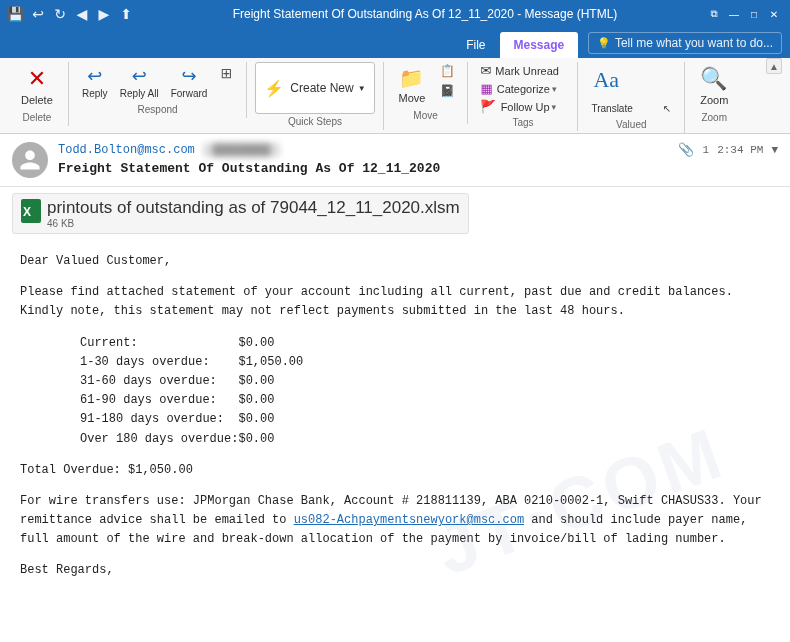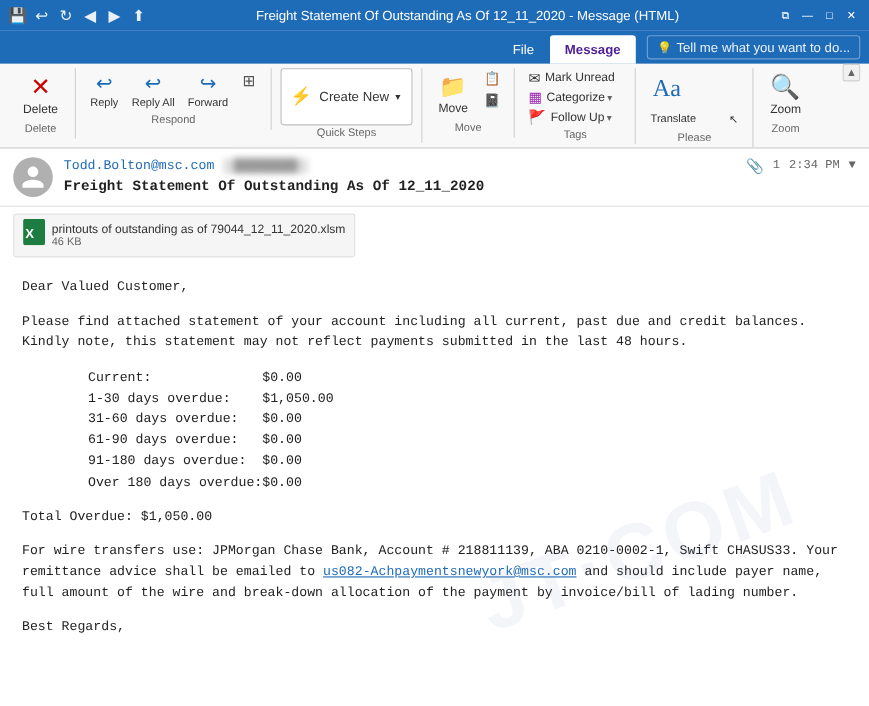--- a/index.html
+++ b/index.html
@@ -35,21 +35,21 @@
       font-size: 12px;
       color: white;
       cursor: pointer;
       border-radius: 3px 3px 0 0;
       height: 26px;
       display: flex;
       align-items: center;
     }
     .tab.active {
       background: white;
-      color: #4c1d95;
+      color: #8b5cf6;
       font-weight: 600;
     }
     .tell-me {
       margin-left: 10px;
       display: flex;
       align-items: center;
       color: white;
       font-size: 12px;
       opacity: 0.9;
       padding: 4px 8px;
@@ -194,21 +194,21 @@
       padding: 4px 8px;
       margin: 6px 12px;
       display: flex;
       align-items: center;
       width: fit-content;
       font-size: 11px;
       color: #333;
     }
     .attachment-icon { color: #1d7c3f; font-size: 20px; margin-right: 6px; }
     .attachment-info { display: flex; flex-direction: column; }
-    .attachment-name { font-size: 11px; color: #333; }
+    .attachment-name { font-size: 17px; color: #333; }
     .attachment-size { font-size: 10px; color: #666; }
 
     
     .email-body {
       padding: 12px 20px;
       font-family: 'Courier New', Courier, monospace;
       font-size: 12px;
       color: #222;
       line-height: 1.6;
       overflow-y: auto;
@@ -363,21 +363,21 @@
         </div>
         <div style="display:flex; gap:20px;">
           <div class="ribbon-btn-small">
             <span>Translate</span>
           </div>
           <div class="ribbon-btn-small">
             <span>↖</span>
           </div>
         </div>
       </div>
-      <div class="ribbon-group-label">Please</div>
+      <div class="ribbon-group-label">Valued</div>
     </div>
 
     <div class="ribbon-group" style="border-right:none;">
       <div class="ribbon-buttons">
         <div class="ribbon-btn">
           <span class="ribbon-btn-icon" style="font-size:22px; color:#555;">🔍</span>
           <span>Zoom</span>
         </div>
       </div>
       <div class="ribbon-group-label">Zoom</div>

